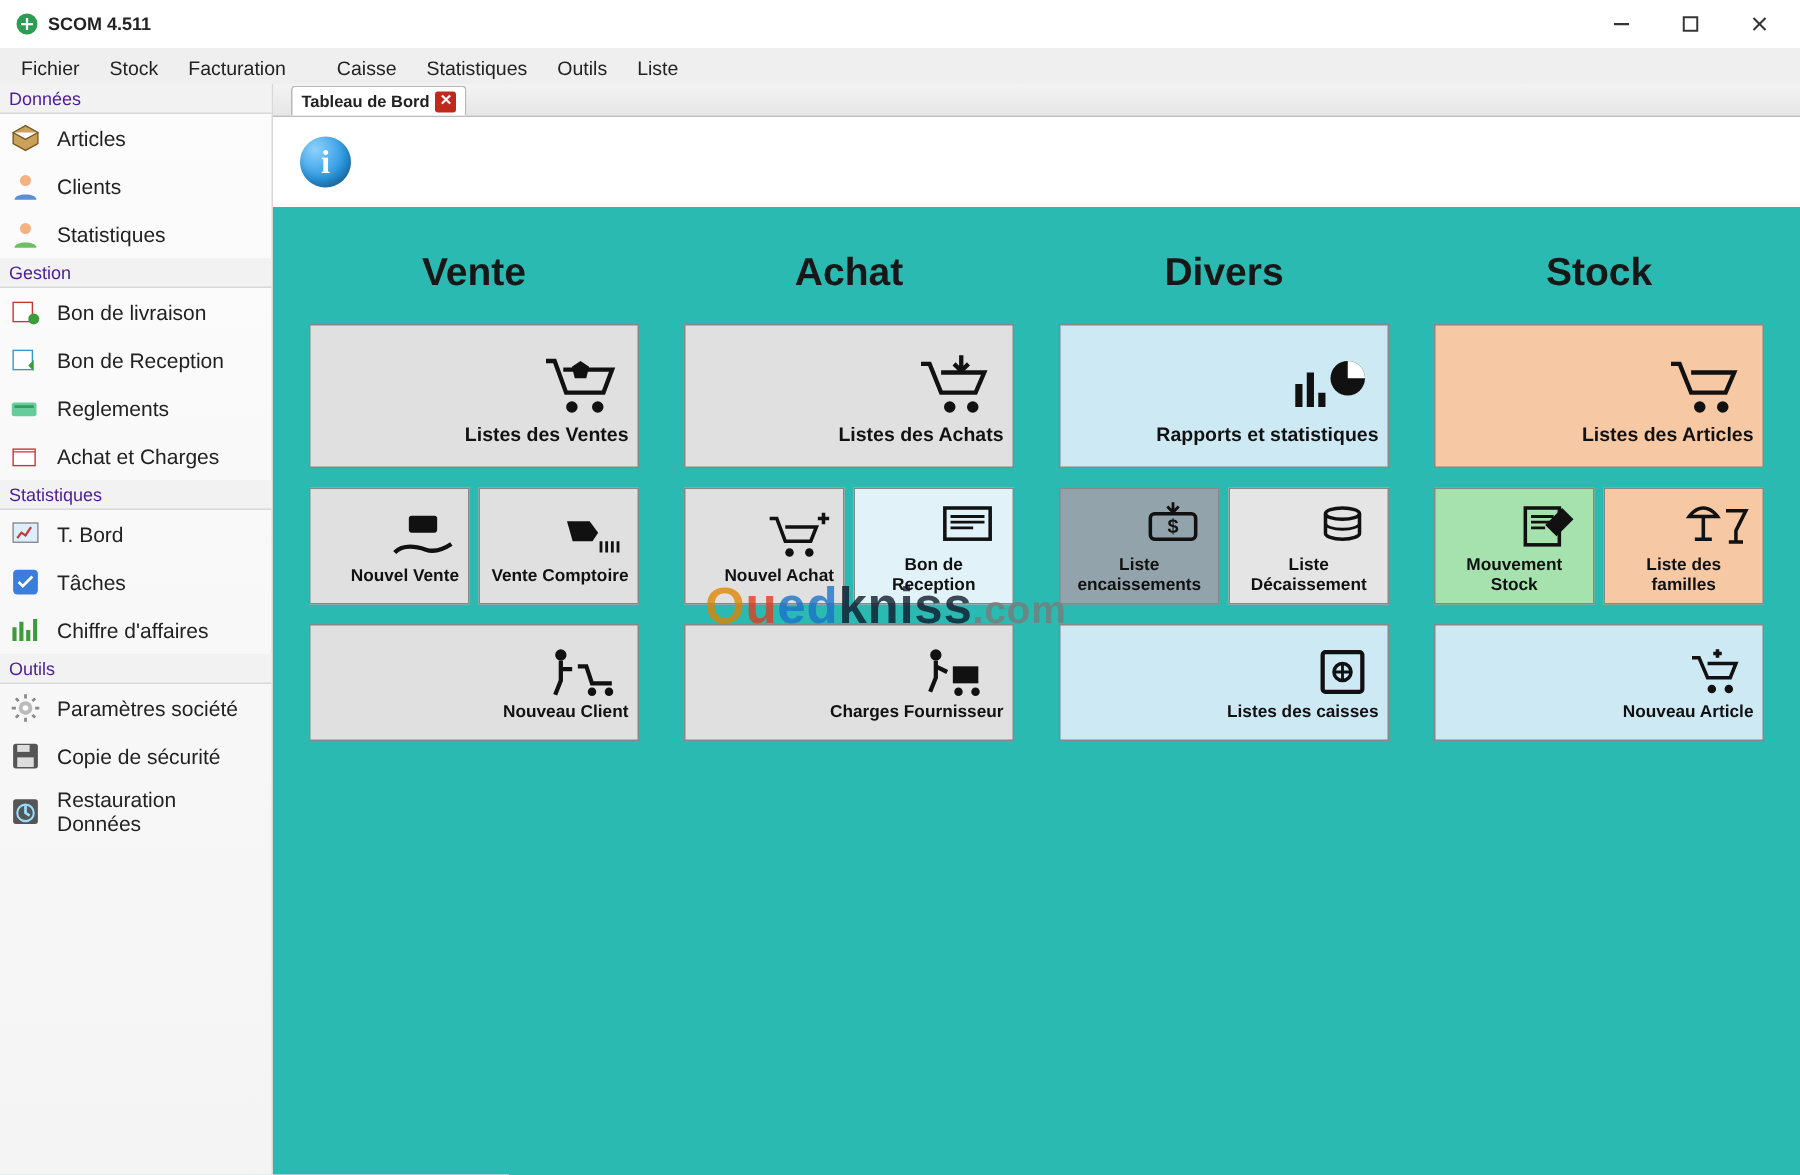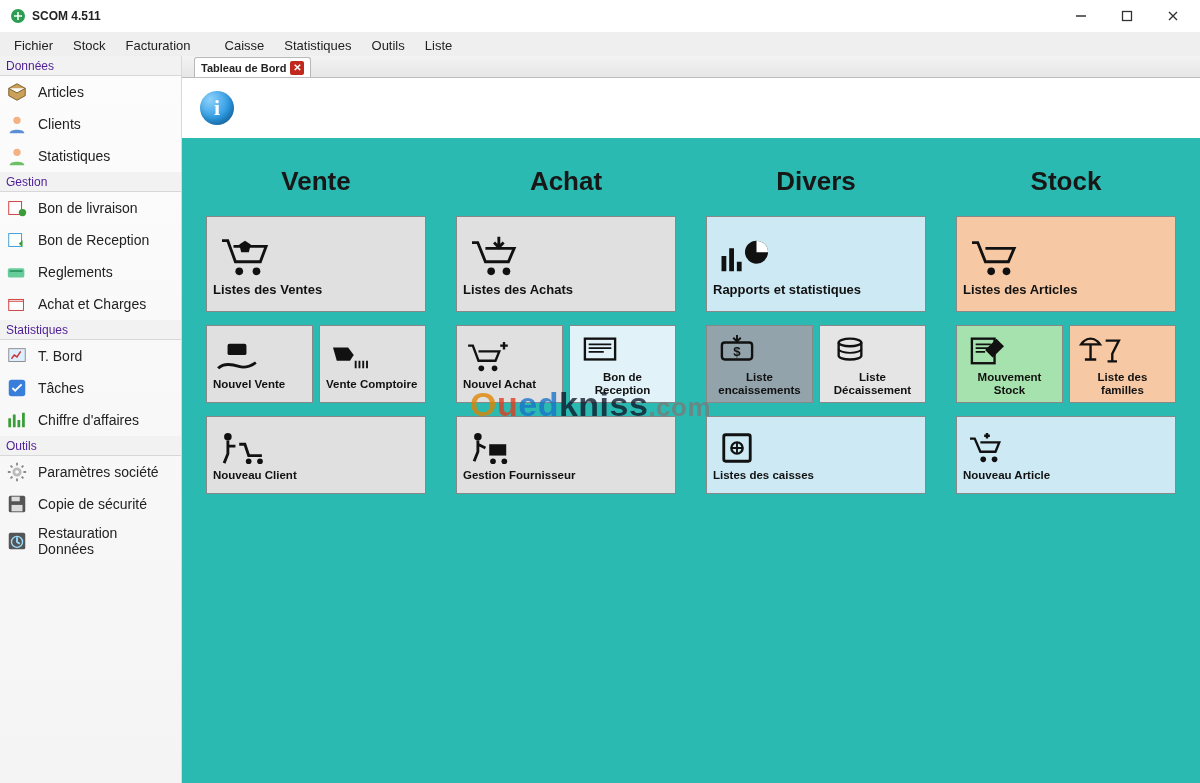--- a/index.html
+++ b/index.html
@@ -20,21 +20,21 @@
   .content { flex: 1; display: flex; flex-direction: column; background: #fff; }
   .tabstrip { height: 22px; background: linear-gradient(#f3f3f3,#e6e6e6); border-bottom: 1px solid #bdbdbd; display: flex; align-items: flex-end; padding-left: 12px; }
   .tab { height: 20px; background: #fff; border: 1px solid #b8b8b8; border-bottom: none; border-radius: 3px 3px 0 0; font-size: 11px; padding: 2px 6px; display: flex; align-items: center; gap: 4px; font-weight: 600; color: #222; }
   .tab .tab-close { width: 14px; height: 14px; background: #c02a1e; border-radius: 2px; color: #fff; font-size: 10px; display: inline-flex; align-items: center; justify-content: center; line-height: 1; }
   .info-bar { height: 60px; padding: 10px 18px; background: #fff; display: flex; align-items: center; }
   .info-bar .info-icon { width: 34px; height: 34px; border-radius: 50%; background: radial-gradient(circle at 30% 25%, #8dd1fb 0%, #2a98e2 60%, #1a6db0 100%); color: #fff; font-weight: 800; font-family: Georgia, serif; display: flex; align-items: center; justify-content: center; font-size: 22px; box-shadow: inset -2px -4px 6px rgba(0,0,0,.2); }
   .dashboard { flex: 1; background: #2bbab1; padding: 28px 24px 36px 24px; }
   .columns { display: flex; gap: 30px; justify-content: flex-start; }
   .col { width: 220px; display: flex; flex-direction: column; gap: 13px; align-items: stretch; }
   .col-title { text-align: center; font-size: 26px; font-weight: 700; color: #171717; margin-bottom: 6px; }
-  .tile { border: 1px solid #888; background: #e0e0e0; display: flex; flex-direction: column; align-items: flex-start; justify-content: center; text-align: center; padding: 8px 6px 6px 6px; gap: 4px; }
+  .tile { border: 1px solid #888; background: #e0e0e0; display: flex; flex-direction: column; align-items: flex-end; justify-content: center; text-align: center; padding: 8px 6px 6px 6px; gap: 4px; }
   .tile .t-icon { height: 46px; display: flex; align-items: center; justify-content: center; }
   .tile .t-label { font-size: 13px; font-weight: 700; color: #111; line-height: 1.1; }
   .tile.big { height: 96px; }
   .tile.small { height: 78px; }
   .tile.small .t-icon { height: 34px; }
   .tile.small .t-label { font-size: 11.5px; }
   .row2 { display: flex; gap: 6px; }
   .row2 .tile { flex: 1; }
   .tile.blue   { background: #cde9f4; }
   .tile.ltblue { background: #e1f3f8; }
@@ -326,21 +326,21 @@
             <div class="tile small">
               <span class="t-icon">
                   <svg viewBox="0 0 60 36" width="60" height="34">
                     <circle cx="14" cy="6" r="4" fill="#111"></circle>
                     <path d="M14 10v12l-4 10M14 14l8 4" stroke="#111" stroke-width="3" fill="none"></path>
                     <rect x="26" y="14" width="18" height="12" fill="#111"></rect>
                     <circle cx="30" cy="32" r="3" fill="#111"></circle>
                     <circle cx="42" cy="32" r="3" fill="#111"></circle>
                   </svg>
                 </span>
-              <span class="t-label">Gestion Fournisseur</span>
+              <span class="t-label">Charges Fournisseur</span>
             </div>
           </div>
 
           <div class="col">
             <div class="col-title">Divers</div>
             <div class="tile big blue">
               <span class="t-icon">
                   <svg viewBox="0 0 64 48" width="64" height="46">
                     <path d="M10 40V24m8 16V16m8 24V30" stroke="#111" stroke-width="5"></path>
                     <circle cx="44" cy="20" r="12" fill="#111"></circle>

